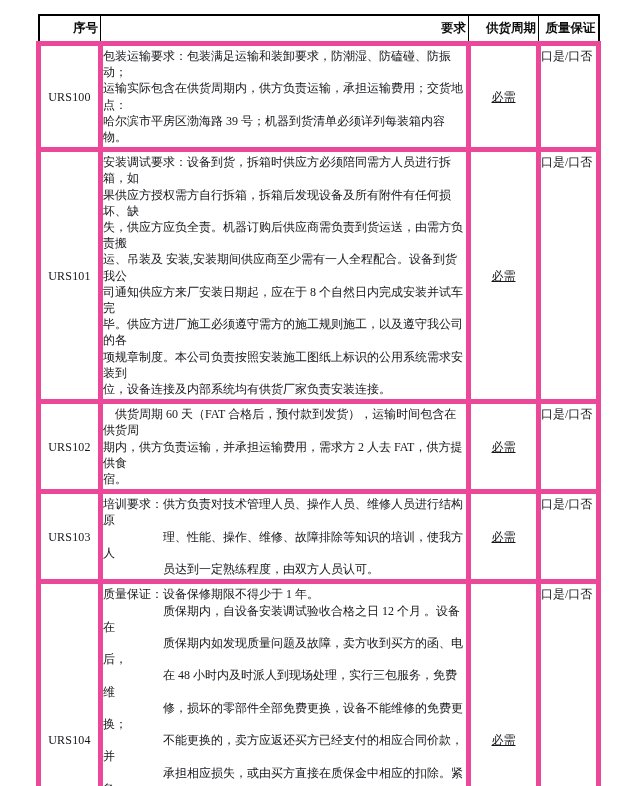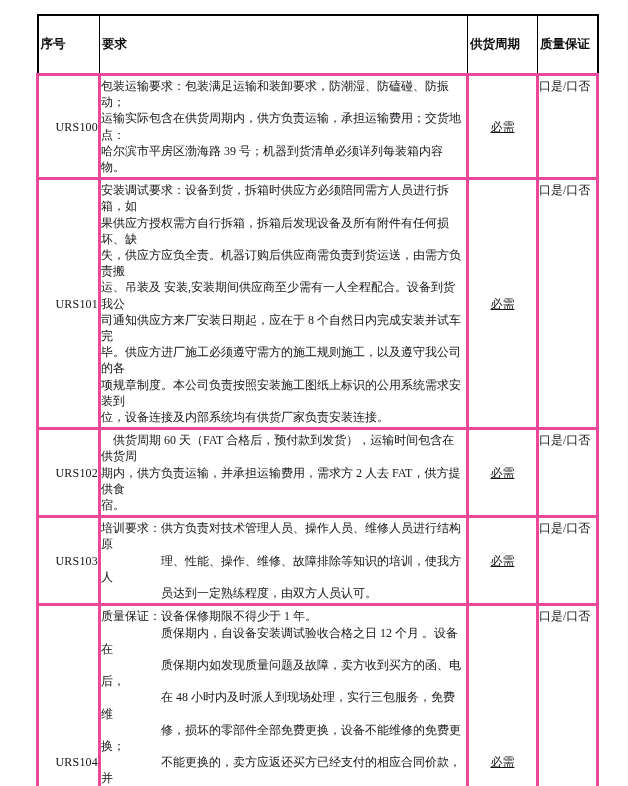--- a/index.html
+++ b/index.html
@@ -21,34 +21,34 @@
     border: 2px solid #000;
     background: #fff;
   }
   table.urs-table th {
     border: 1px solid #000;
     font-family: "Liberation Sans", "DejaVu Sans", sans-serif;
     font-weight: bold;
     font-size: 12.5px;
     color: #0d0d0d;
     height: 23px;
-    text-align: left;
+    text-align: right;
     vertical-align: middle;
-    padding: 17px 2px;
+    padding: 1px 2px;
   }
   table.urs-table td {
-    border: 3px solid #ec4899;
+    border: 5px solid #ec4899;
     font-family: "Liberation Serif", "DejaVu Serif", serif;
     font-size: 12px;
     line-height: 16.2px;
     color: #15151a;
     padding: 2px 0;
   }
   td.cell-id {
-    text-align: right;
+    text-align: center;
     vertical-align: middle;
     font-size: 11.5px;
     letter-spacing: 0.2px;
     padding: 2px 0;
   }
   td.cell-req {
     vertical-align: top;
     text-align: left;
     white-space: pre-line;
     padding: 2px 5px 3px 6px;

